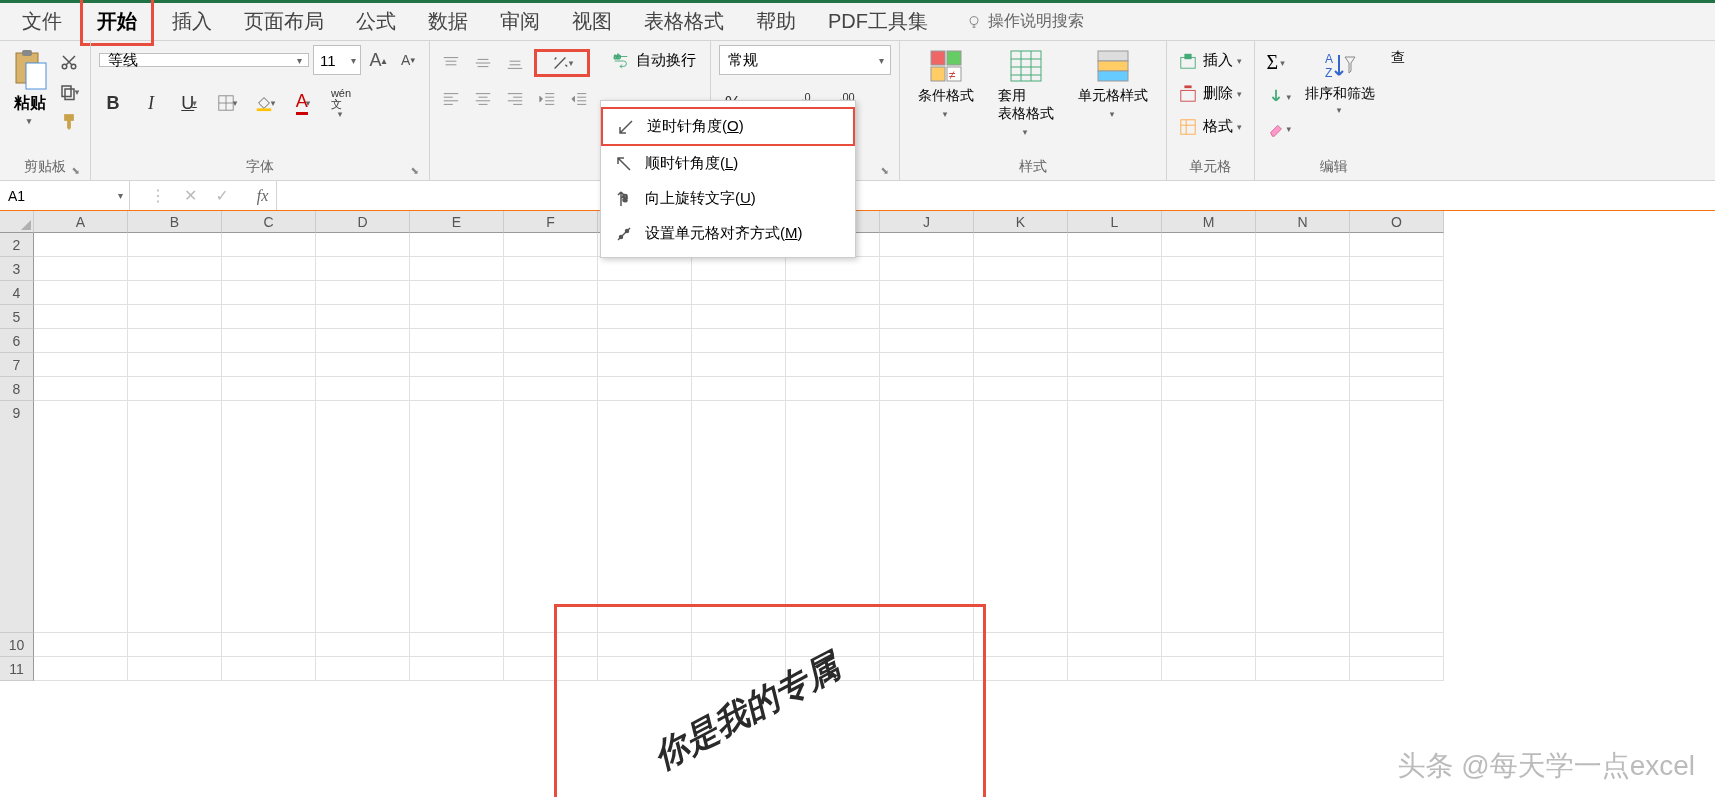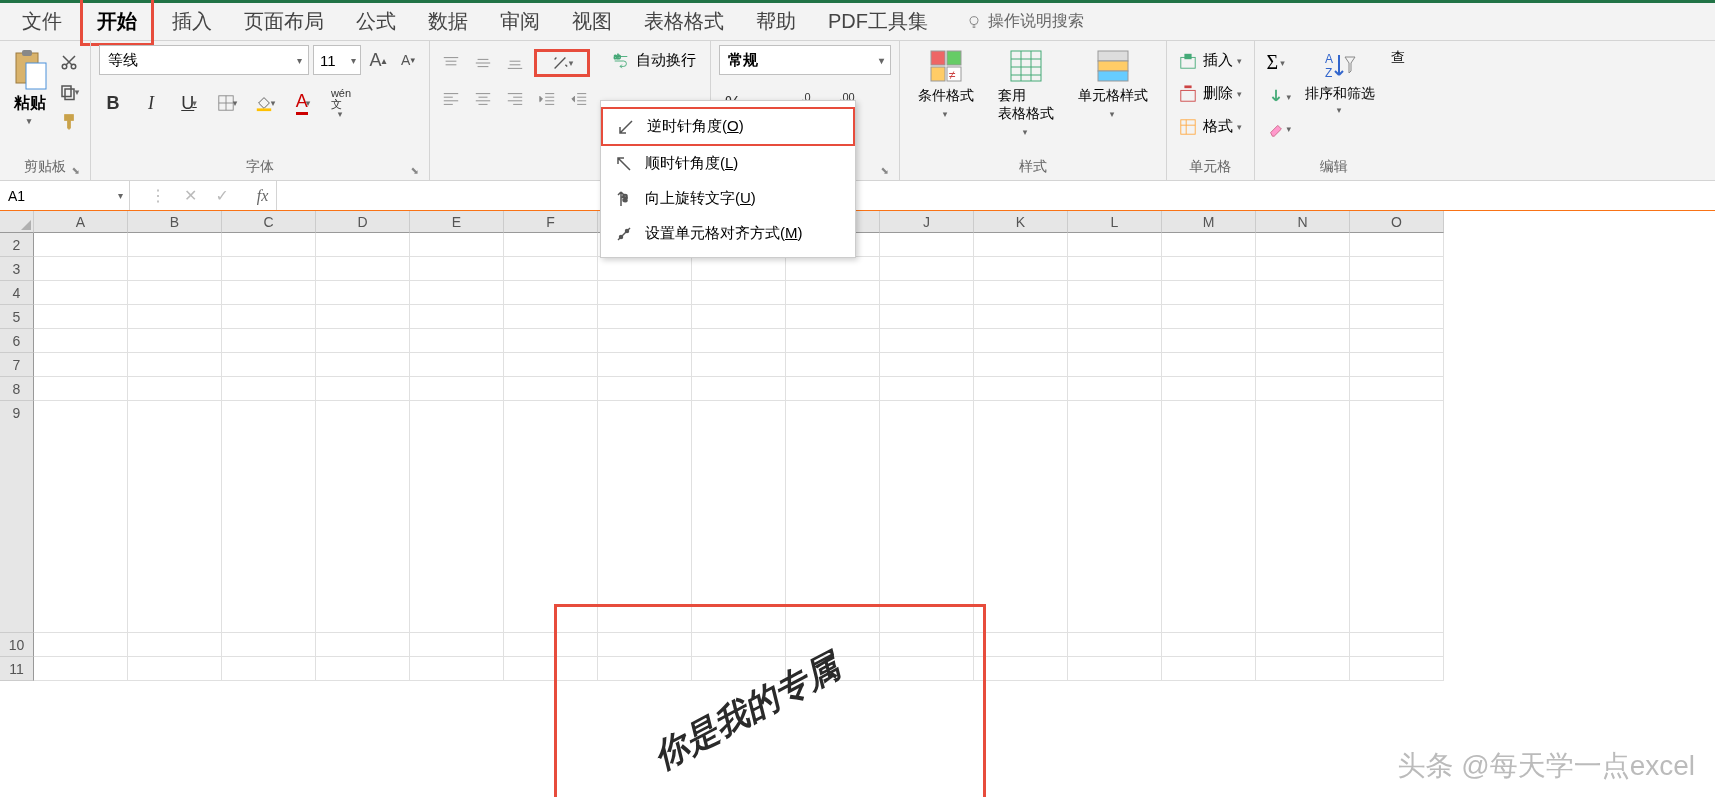--- a/index.html
+++ b/index.html
@@ -18,39 +18,39 @@
 .group-label { text-align: center; font-size: 14px; color: #666; padding: 4px 0; position: relative; }
 .group-label .expand { position: absolute; right: 2px; bottom: 4px; font-size: 10px; color: #888; }
 
 .paste-block { display: flex; flex-direction: column; align-items: center; gap: 2px; padding: 4px; cursor: pointer; font-weight: bold; }
 .paste-icon { width: 36px; height: 42px; }
 .paste-side { display: flex; flex-direction: column; gap: 8px; padding-top: 6px; }
 .small-icon-btn { width: 26px; height: 22px; display: flex; align-items: center; justify-content: center; cursor: pointer; }
 .small-icon-btn svg, .icon20 { width: 18px; height: 18px; }
 
 .font-row { display: flex; align-items: center; gap: 4px; margin-bottom: 10px; }
-.font-select { width: 210px; height: 30px; border: 1px solid #c0c0c0; background: #fff; display: flex; align-items: center; padding: 0 8px; font-size: 15px; position: relative; }
+.font-select { width: 210px; height: 14px; border: 1px solid #c0c0c0; background: #fff; display: flex; align-items: center; padding: 0 8px; font-size: 15px; position: relative; }
 .font-select .dd { position: absolute; right: 6px; color: #666; font-size: 10px; }
 .size-select { width: 48px; height: 30px; border: 1px solid #c0c0c0; background: #fff; display: flex; align-items: center; padding: 0 6px; font-size: 15px; position: relative; }
 .size-select .dd { position: absolute; right: 4px; color: #666; font-size: 10px; }
 .grow-btn { width: 26px; height: 30px; display: flex; align-items: center; justify-content: center; font-size: 18px; color: #555; cursor: pointer; }
 .font-row2 { display: flex; align-items: center; gap: 10px; }
 .ftbtn { width: 28px; height: 28px; display: flex; align-items: center; justify-content: center; font-size: 18px; color: #333; cursor: pointer; }
 .ftbtn.bold { font-weight: bold; }
 .ftbtn.italic { font-style: italic; font-family: serif; }
 .ftbtn.underline { text-decoration: underline; }
 .dd-small { font-size: 9px; color: #666; margin-left: -2px; }
 
 .align-col { display: flex; flex-direction: column; gap: 10px; padding-top: 4px; }
 .align-row { display: flex; gap: 6px; align-items: center; }
 .align-btn { width: 26px; height: 24px; display: flex; align-items: center; justify-content: center; cursor: pointer; }
 .orient-btn { width: 56px; height: 28px; border: 3px solid #e74c3c; display: flex; align-items: center; justify-content: center; gap: 2px; cursor: pointer; }
 .wrap-btn { display: flex; align-items: center; gap: 6px; padding: 2px 6px; cursor: pointer; font-size: 15px; }
 
-.num-fmt { width: 172px; height: 30px; border: 1px solid #c0c0c0; background: #fff; display: flex; align-items: center; padding: 0 8px; font-size: 15px; position: relative; margin-bottom: 10px; font-weight: bold; }
+.num-fmt { width: 172px; height: 30px; border: 1px solid #c0c0c0; background: #fff; display: flex; align-items: center; padding: 0 8px; font-size: 15px; position: relative; margin-bottom: 10px; }
 .num-fmt .dd { position: absolute; right: 6px; color: #666; font-size: 10px; }
 .num-row { display: flex; gap: 10px; align-items: center; }
 
 .style-btn { display: flex; flex-direction: column; align-items: center; gap: 4px; padding: 4px 10px; cursor: pointer; font-size: 14px; }
 .style-btn svg { width: 34px; height: 34px; }
 
 .cell-btn { display: flex; align-items: center; gap: 6px; padding: 2px 4px; cursor: pointer; font-size: 15px; }
 .cell-col { display: flex; flex-direction: column; gap: 10px; padding-top: 4px; }
 
 .edit-col { display: flex; flex-direction: column; gap: 10px; padding-top: 4px; }

